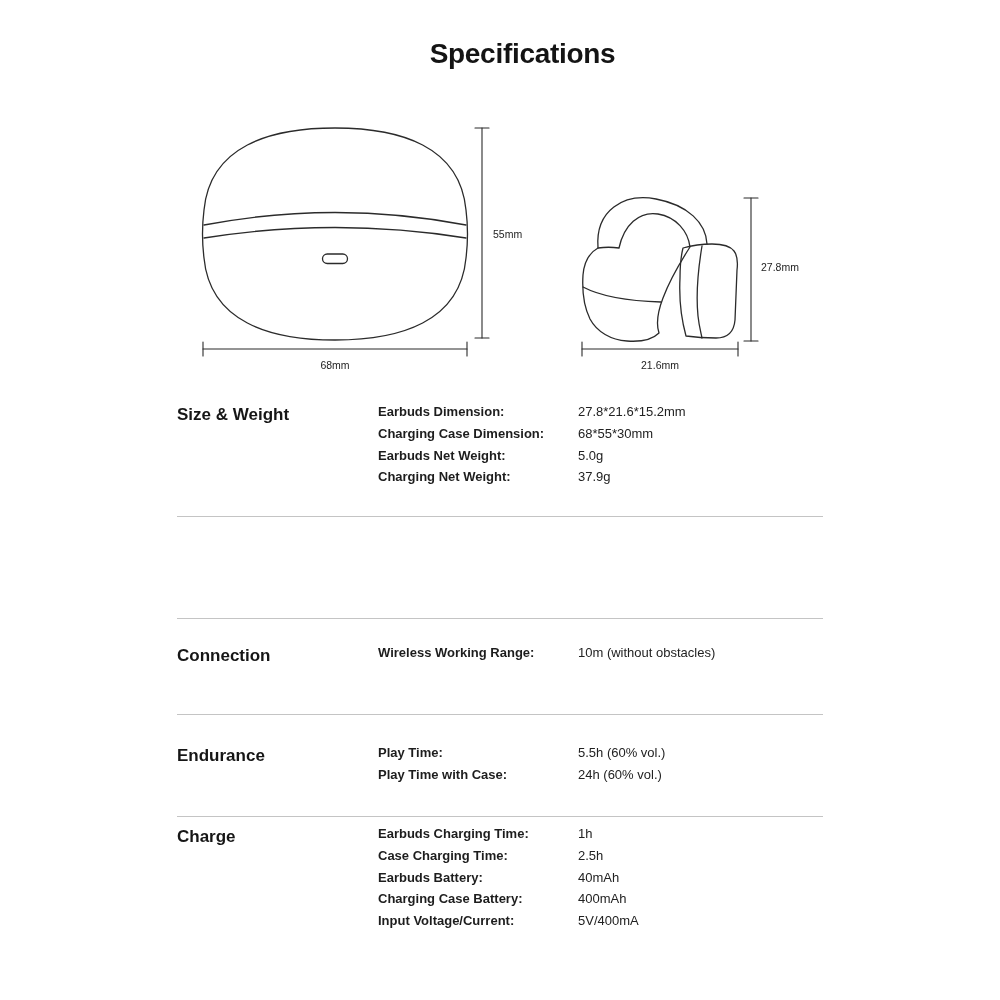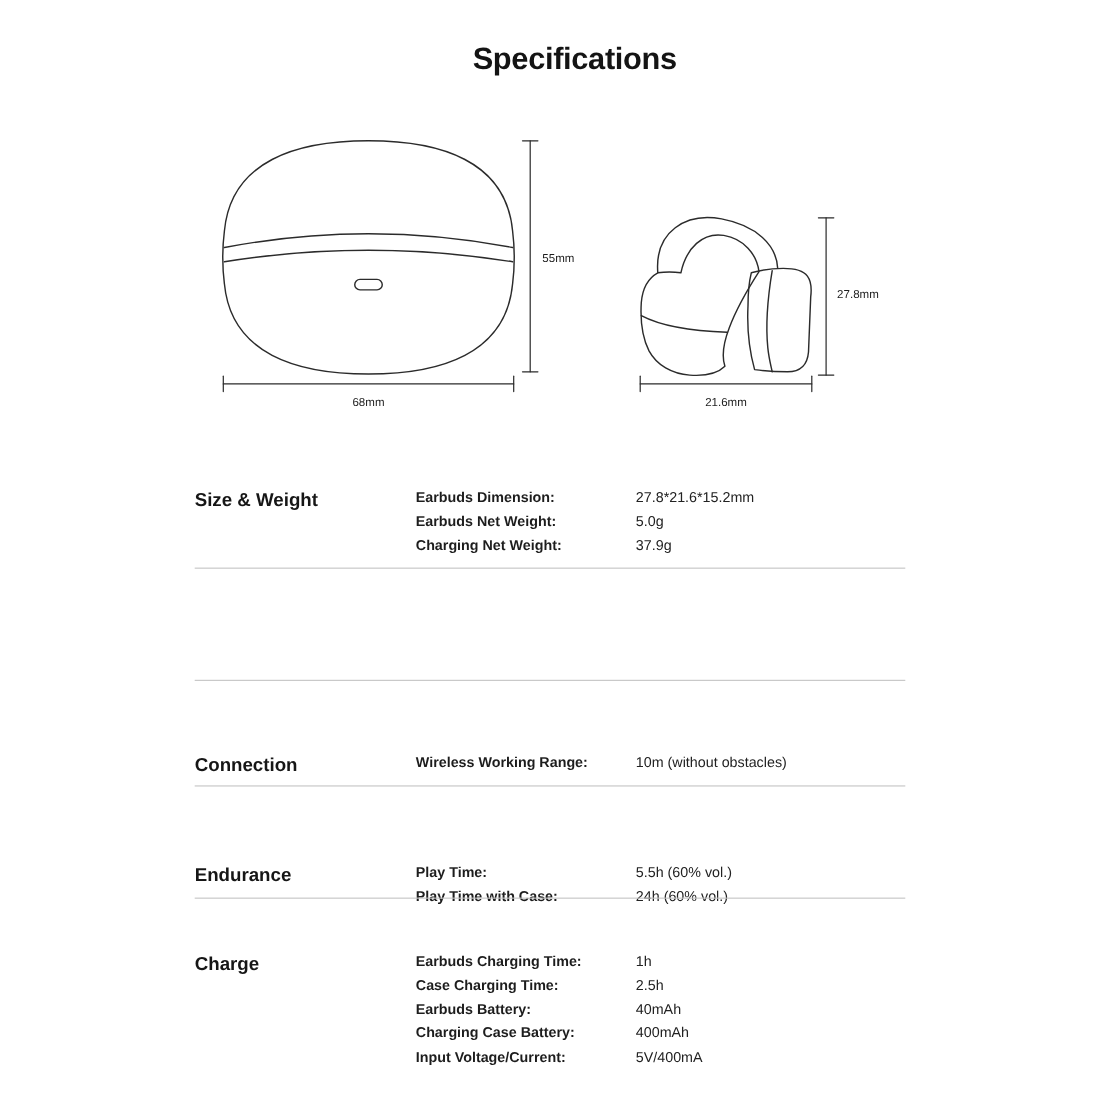--- a/index.html
+++ b/index.html
@@ -28,21 +28,21 @@
     stroke-linecap:round; stroke-linejoin:round;
   }
   .diagram .dim { stroke-width:1.1; }
   .diagram text {
     fill:#1d1d1d; stroke:none;
     font-family:"Liberation Sans", sans-serif;
     font-size:10.5px; font-weight:400;
   }
   .spec-section {
     position:absolute; left:177px; width:646px;
-    display:flex; align-items:flex-start;margin-top:40px;
+    display:flex; align-items:flex-start;
   }
   .sec-title {
     width:201px; flex:0 0 201px;
     font-size:17px; font-weight:700; color:#161616;
     line-height:21.8px;
   }
   .rows { flex:1; }
   .row { display:flex; height:21.8px; align-items:flex-start; }
   .lbl {
     width:200px; flex:0 0 200px;
@@ -108,20 +108,24 @@
   </svg>
 
   <section class="spec-section" style="top:404px">
     <h2 class="sec-title">Size &amp; Weight</h2>
     <div class="rows">
       <div class="row">
         <span class="lbl">Earbuds Dimension:</span>
         <span class="val">27.8*21.6*15.2mm</span>
       </div>
       <div class="row">
+        <span class="lbl">Charging Case Dimension:</span>
+        <span class="val">68*55*30mm</span>
+      </div>
+      <div class="row">
         <span class="lbl">Earbuds Net Weight:</span>
         <span class="val">5.0g</span>
       </div>
       <div class="row">
         <span class="lbl">Charging Net Weight:</span>
         <span class="val">37.9g</span>
       </div>
     </div>
   </section>
 

